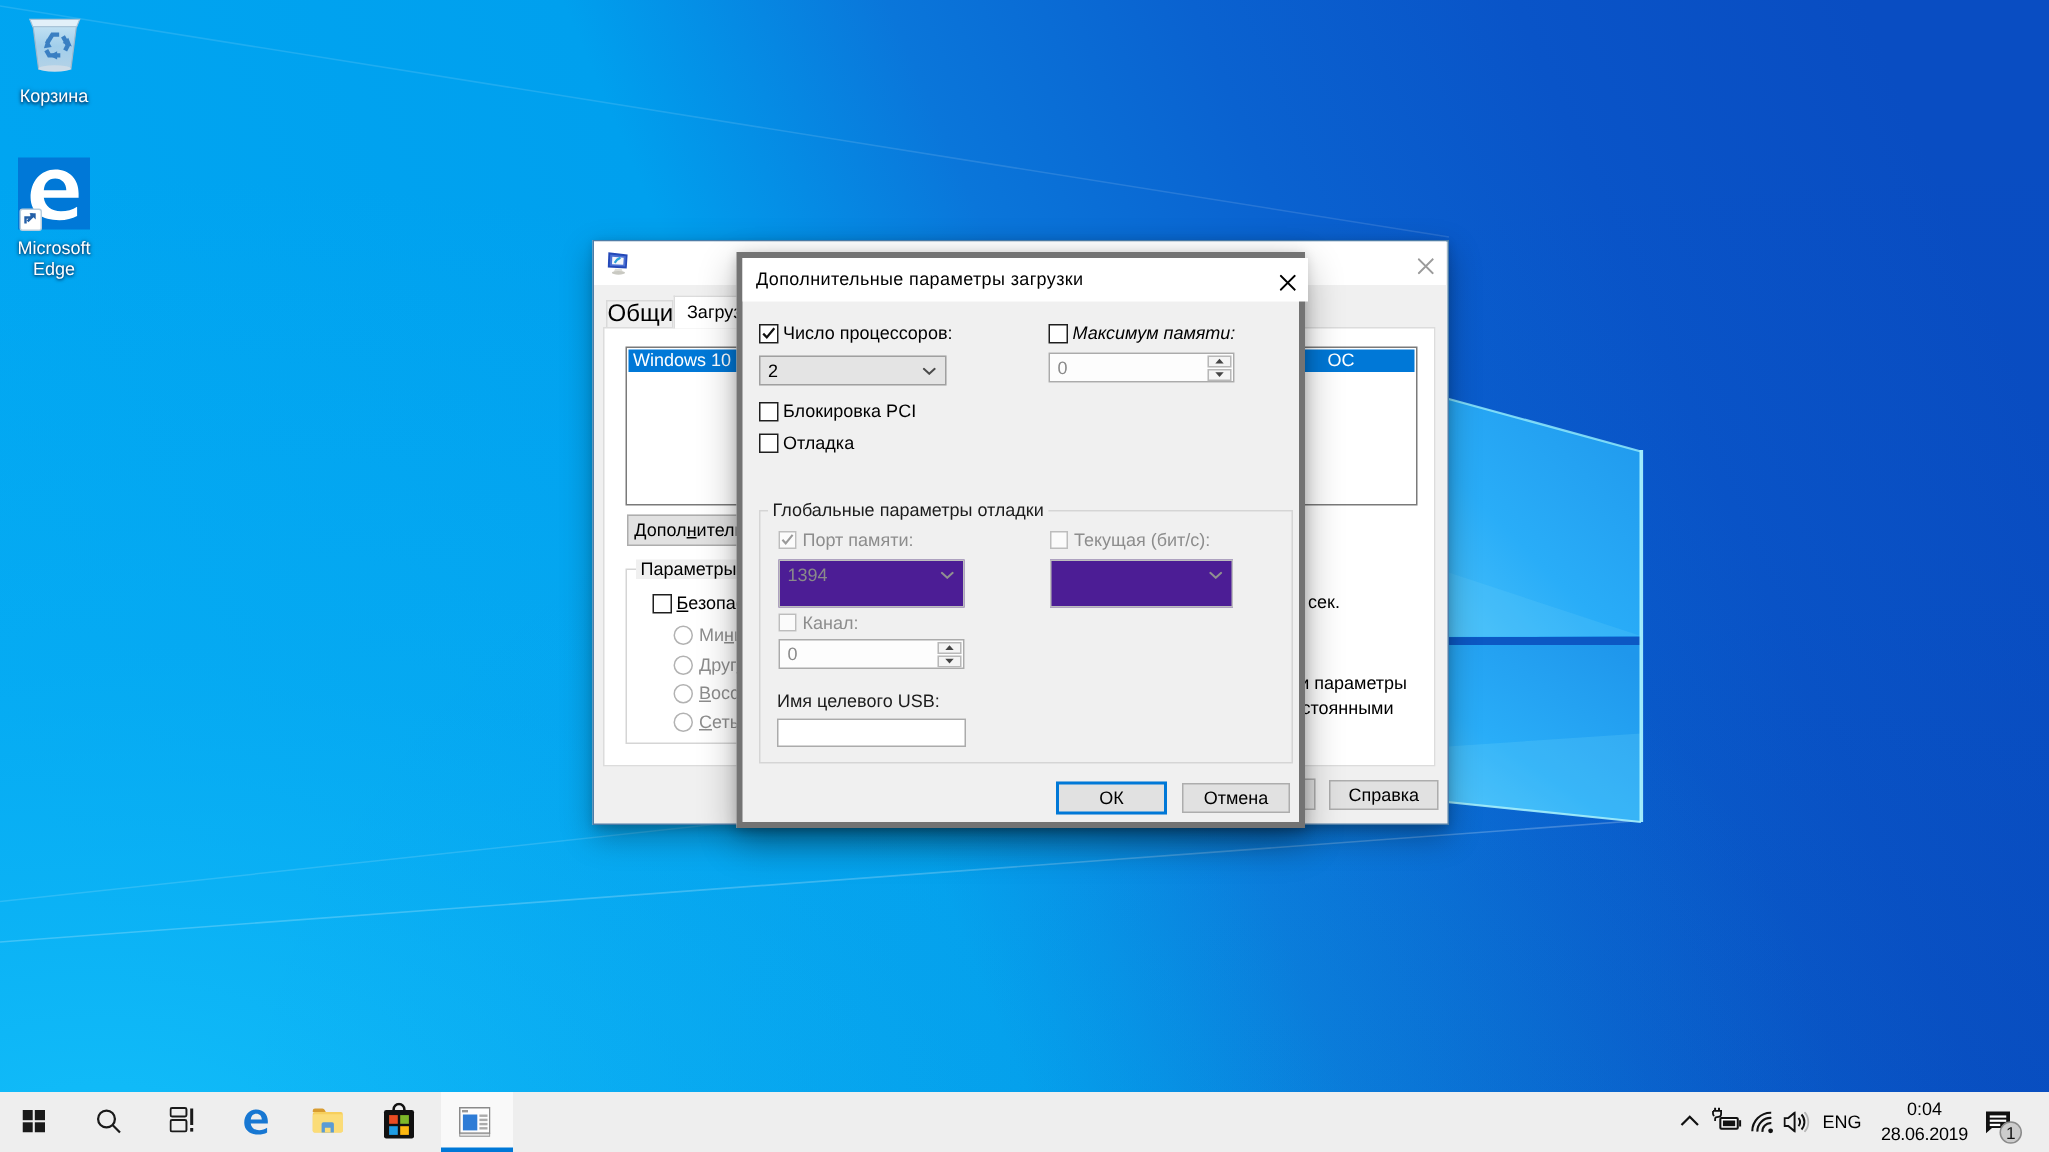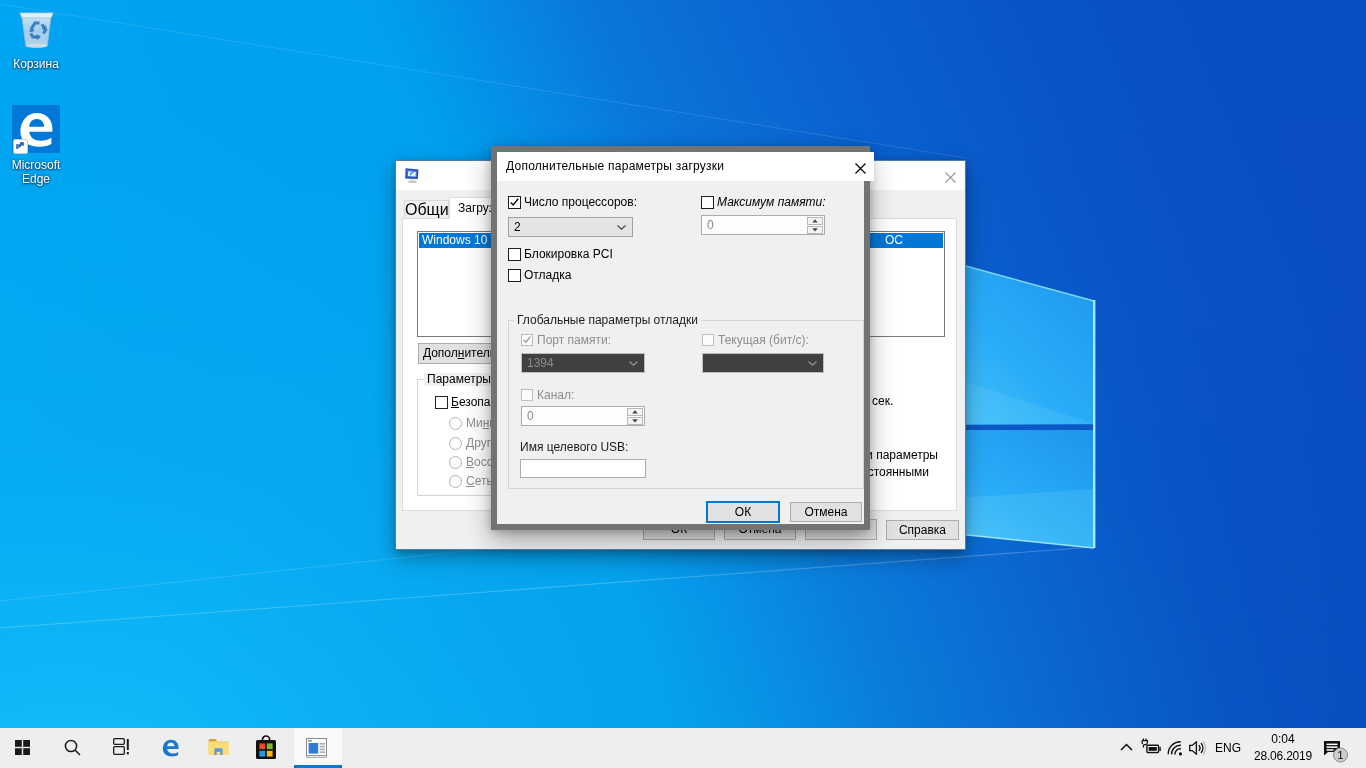--- a/index.html
+++ b/index.html
@@ -5,21 +5,21 @@
   html,body{margin:0;padding:0;width:1366px;height:768px;overflow:hidden;
     font-family:"Liberation Sans",sans-serif;}
   .abs{position:absolute;}
   .lbl{position:absolute;font-size:12px;line-height:15px;color:#000;white-space:nowrap;}
   .glbl{position:absolute;font-size:12px;line-height:15px;color:#8d8d8d;white-space:nowrap;}
   .cb{box-sizing:border-box;position:absolute;width:13px;height:13px;background:#fff;border:1px solid #1f1f1f;}
   .cbd{box-sizing:border-box;position:absolute;width:13px;height:13px;background:#fbfbfb;border:1px solid #bdbdbd;}
   .radio{box-sizing:border-box;position:absolute;width:13px;height:13px;border-radius:50%;border:1px solid #b2b2b2;background:#fff;}
   .combo{position:absolute;box-sizing:border-box;height:20px;background:#e4e4e4;border:1px solid #a0a0a0;
     font-size:12px;line-height:18px;padding-left:5px;color:#000;}
-  .combod{position:absolute;box-sizing:border-box;height:20px;background:#404040;border:1px solid #bdbdbd;
+  .combod{position:absolute;box-sizing:border-box;height:32px;background:#4c1d95;border:1px solid #bdbdbd;
     font-size:12px;line-height:18px;padding-left:5px;color:#8a8a8a;}
   .chev{position:absolute;right:6px;top:7px;}
   .btn{position:absolute;box-sizing:border-box;background:#e1e1e1;border:1px solid #adadad;
     font-size:12px;color:#000;text-align:center;line-height:18px;height:20px;}
   .spin{position:absolute;box-sizing:border-box;background:#fdfdfd;border:1px solid #ababab;height:20px;
     font-size:12px;line-height:18px;padding-left:5px;color:#8a8a8a;}
   .spbtn{position:absolute;box-sizing:border-box;right:1px;width:16px;height:8px;background:#f4f4f4;border:1px solid #b8b8b8;}
   .grp{position:absolute;box-sizing:border-box;border:1px solid #d5d5d5;}
   .grplbl{position:absolute;font-size:12px;line-height:13px;background:#f0f0f0;padding:0 3px;white-space:nowrap;}
 </style>
@@ -156,22 +156,22 @@
   <div class="lbl" style="left:476px;top:233px;">сек.</div>
   <div class="lbl" style="right:27px;top:287px;">Сделать эти параметры</div>
   <div class="lbl" style="right:36px;top:304px;">загрузки постоянными</div>
 
   <div class="btn" style="left:247px;top:358px;width:72px;height:21px;">ОК</div>
   <div class="btn" style="left:328px;top:358px;width:72px;height:21px;">Отмена</div>
   <div class="btn" style="left:409px;top:358px;width:72px;height:21px;color:transparent;">Применить</div>
   <div class="btn" style="left:490px;top:359px;width:73px;height:20px;">Справка</div>
 </div>
 
-<div class="abs" style="left:491px;top:146px;width:379px;height:384px;background:#f0f0f0;
-  border:6px solid #737373;box-sizing:border-box;box-shadow:0 10px 24px rgba(0,0,0,0.32),0 2px 8px rgba(0,0,0,0.2);">
+<div class="abs" style="left:491px;top:168px;width:379px;height:384px;background:#f0f0f0;
+  border:4px solid #737373;box-sizing:border-box;box-shadow:0 10px 24px rgba(0,0,0,0.32),0 2px 8px rgba(0,0,0,0.2);">
   <div class="abs" style="left:0;top:0;width:377px;height:29px;background:#fff;"></div>
   <div class="abs" style="left:9px;top:7px;font-size:12px;color:#000;white-space:nowrap;letter-spacing:0.25px;">Дополнительные параметры загрузки</div>
   <svg class="abs" style="left:358px;top:11px" width="11" height="11" viewBox="0 0 11 11">
     <path d="M0.5 0.5 L10.5 10.5 M10.5 0.5 L0.5 10.5" stroke="#000" stroke-width="1.2"></path>
   </svg>
 
   <div class="cb" style="left:11px;top:44px;">
       <svg width="11" height="11" viewBox="0 0 11 11" style="position:absolute;left:0;top:0">
     <path d="M1.8 5.4 L4.2 7.9 L9.2 1.8" fill="none" stroke="#111" stroke-width="1.5"></path>
       </svg>

